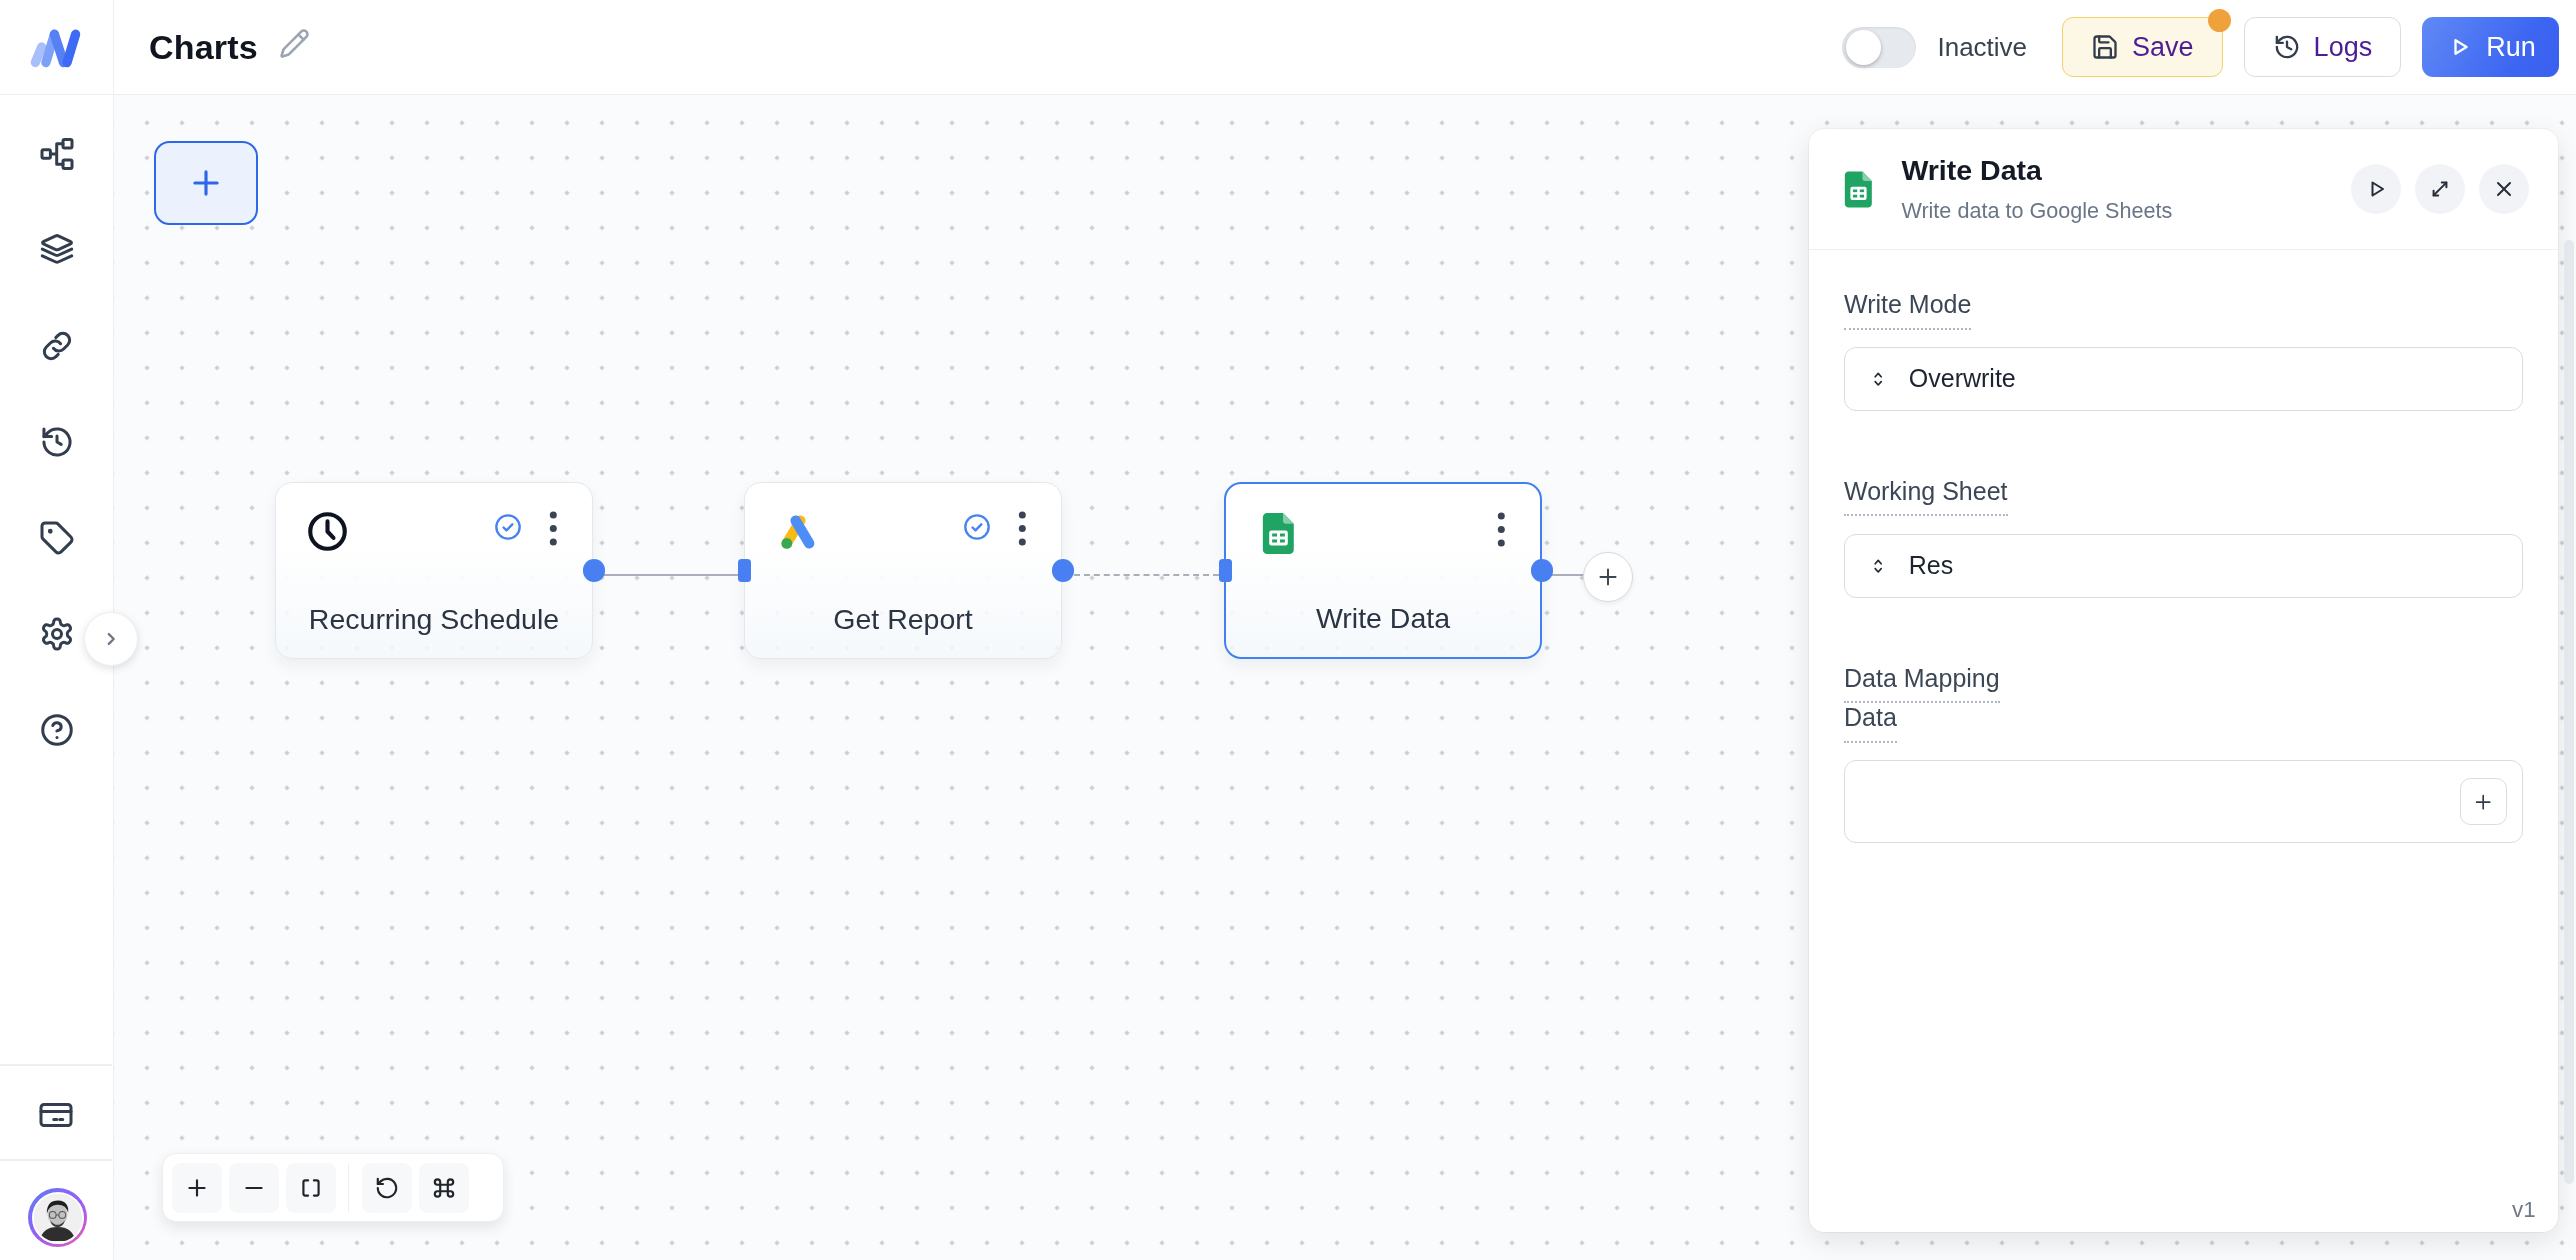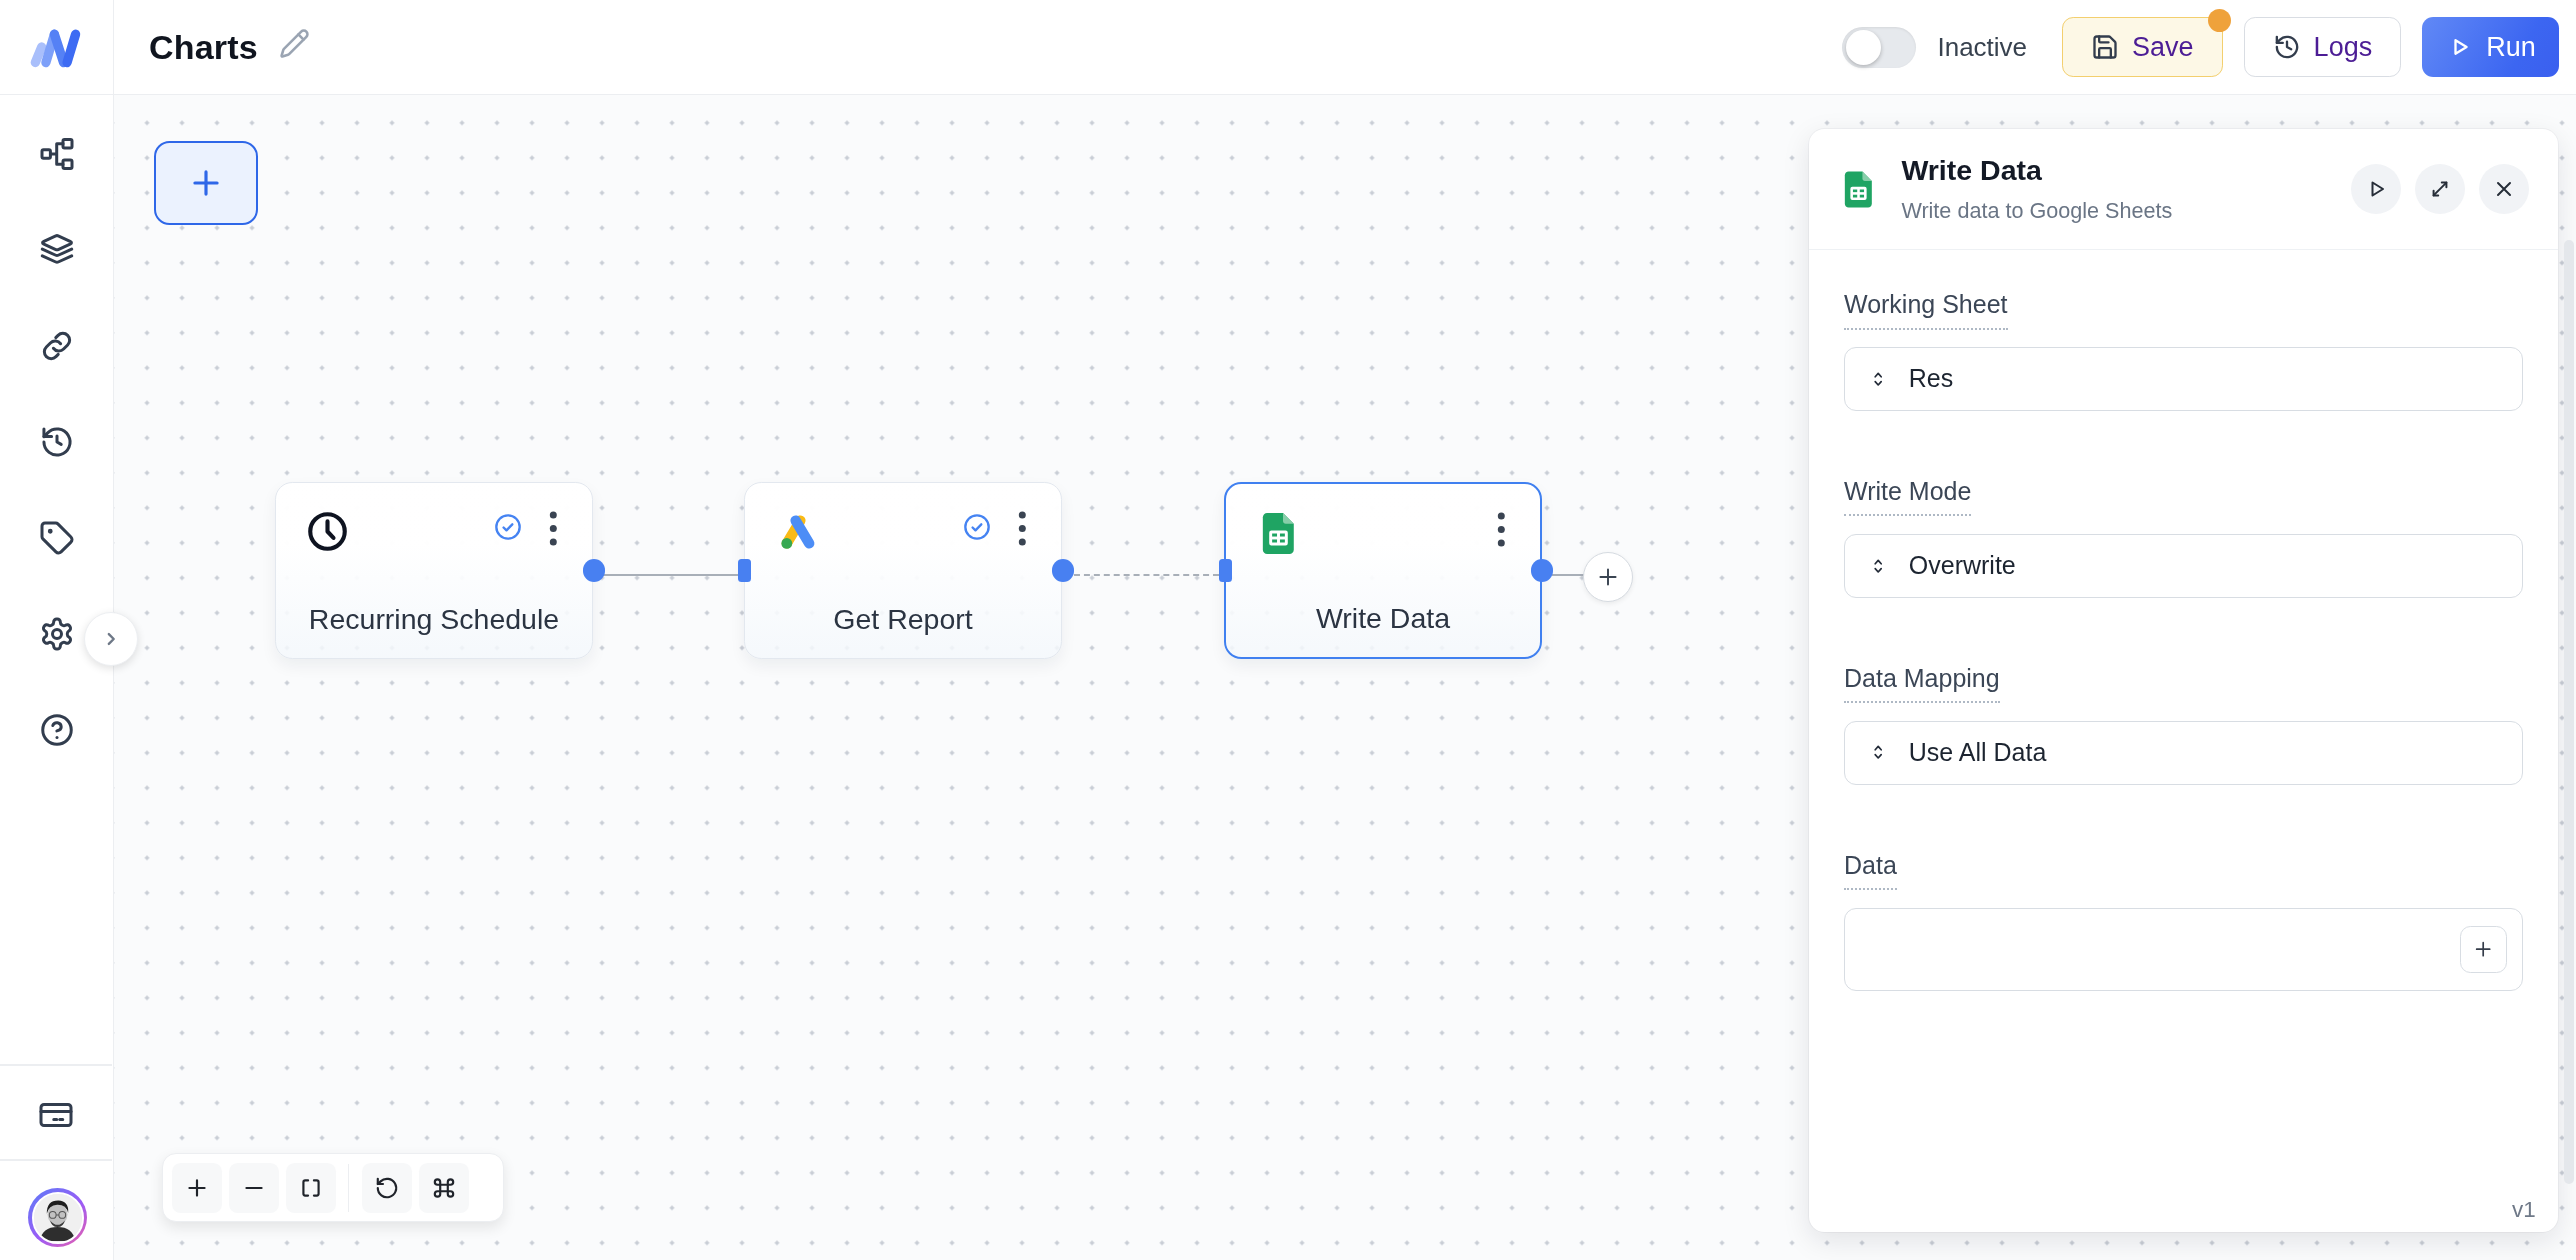--- a/index.html
+++ b/index.html
@@ -412,54 +412,46 @@
           <svg width="24" height="24" viewBox="0 0 24 24" fill="none" stroke="currentColor" stroke-width="2" stroke-linecap="round">
             <path d="M6 6l12 12M18 6L6 18"></path>
           </svg>
         </div>
       </div>
     </div>
 
     <div class="panel-body">
 
       <div>
+        <span class="field-label">Write Mode</span>
+        <div class="field">
+          <span class="updown">
+            <svg width="22.4" height="22.4" viewBox="0 0 24 24" fill="none" stroke="currentColor" stroke-width="1.8" stroke-linecap="round" stroke-linejoin="round">
+              <path d="m8.8 9.4 3.2-3.6 3.2 3.6M8.8 14.6l3.2 3.6 3.2-3.6"></path>
+            </svg>
+          </span>
+          <span>Overwrite</span>
+        </div>
+      </div>
+
+      <div>
         <span class="field-label">Working Sheet</span>
         <div class="field">
           <span class="updown">
             <svg width="22.4" height="22.4" viewBox="0 0 24 24" fill="none" stroke="currentColor" stroke-width="1.8" stroke-linecap="round" stroke-linejoin="round">
               <path d="m8.8 9.4 3.2-3.6 3.2 3.6M8.8 14.6l3.2 3.6 3.2-3.6"></path>
             </svg>
           </span>
           <span>Res</span>
         </div>
       </div>
 
-      <div>
-        <span class="field-label">Write Mode</span>
-        <div class="field">
-          <span class="updown">
-            <svg width="22.4" height="22.4" viewBox="0 0 24 24" fill="none" stroke="currentColor" stroke-width="1.8" stroke-linecap="round" stroke-linejoin="round">
-              <path d="m8.8 9.4 3.2-3.6 3.2 3.6M8.8 14.6l3.2 3.6 3.2-3.6"></path>
-            </svg>
-          </span>
-          <span>Overwrite</span>
-        </div>
-      </div>
-
 
       <div>
         <span class="field-label">Data Mapping</span>
-        <div class="field">
-          <span class="updown">
-            <svg width="22.4" height="22.4" viewBox="0 0 24 24" fill="none" stroke="currentColor" stroke-width="1.8" stroke-linecap="round" stroke-linejoin="round">
-              <path d="m8.8 9.4 3.2-3.6 3.2 3.6M8.8 14.6l3.2 3.6 3.2-3.6"></path>
-            </svg>
-          </span>
-          <span>Use All Data</span>
-        </div>
       </div>
 
       <div>
         <span class="field-label">Data</span>
         <div class="data-box">
           <div class="chip-add-btn">
             <svg width="22.4" height="22.4" viewBox="0 0 24 24" fill="none" stroke="currentColor" stroke-width="1.8" stroke-linecap="round">
               <path d="M12 5v14M5 12h14"></path>
             </svg>
           </div>

